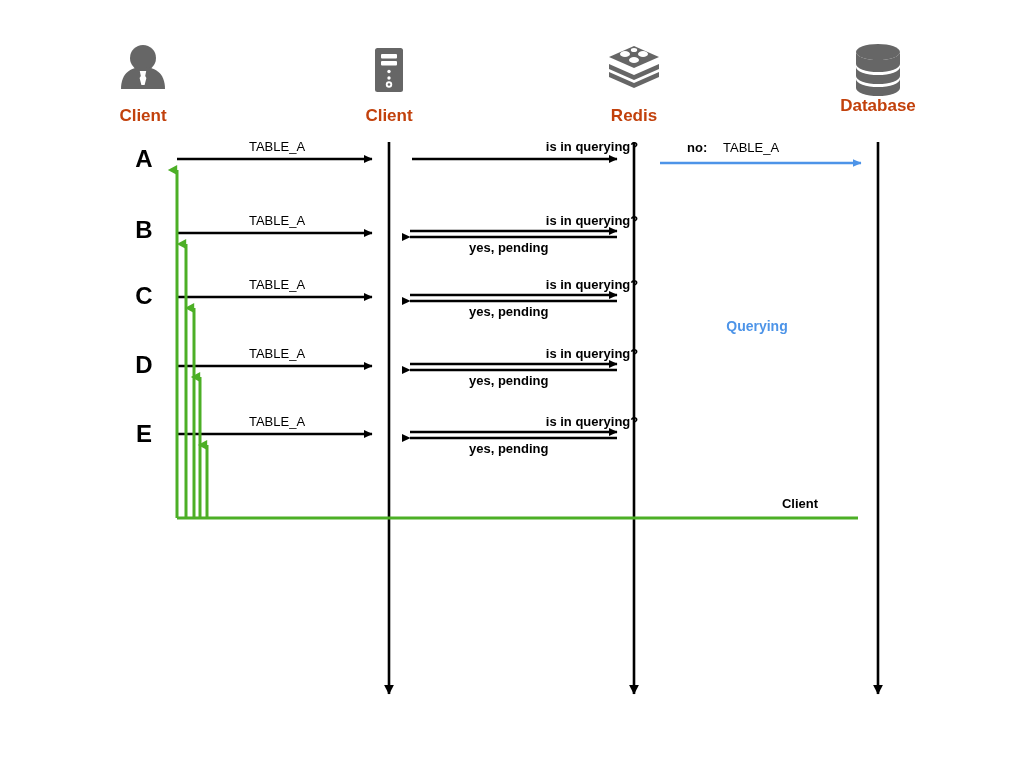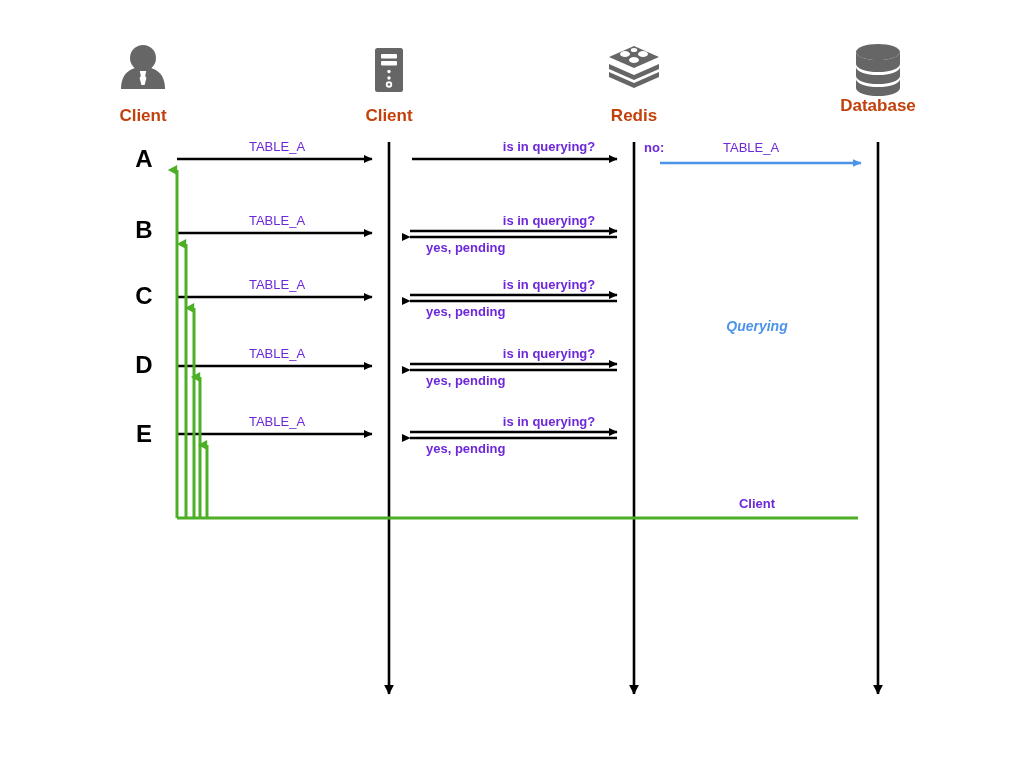--- a/index.html
+++ b/index.html
@@ -35,37 +35,37 @@
     font-size: 24px;
     font-weight: bold;
     color: #000000;
     text-align: center;
     white-space: nowrap;
     transform: translate(-50%, -50%);
   }
   .msg-label {
     position: absolute;
     font-size: 13px;
-    color: #6d28d9;
+    color: #000000;
     white-space: nowrap;
     transform: translateX(-50%);
   }
   .msg-label.bold {
     font-weight: bold;
+    margin-left: 43px;
   }
   .msg-label.left {
     transform: translateX(0);
   }
   .state-label {
     position: absolute;
     font-size: 14px;
     font-weight: bold;
     white-space: nowrap;
     transform: translateX(-50%);
-    font-style: italic;
   }
 </style>
 </head>
 <body>
 
 <svg id="canvas" viewBox="0 0 1024 768">
   <defs>
     <marker id="arrow-black" markerWidth="9" markerHeight="9" refX="8" refY="4.5" orient="auto" markerUnits="userSpaceOnUse">
       <path d="M0,0.6 L8.6,4.5 L0,8.4 z" fill="#000000"></path>
     </marker>

